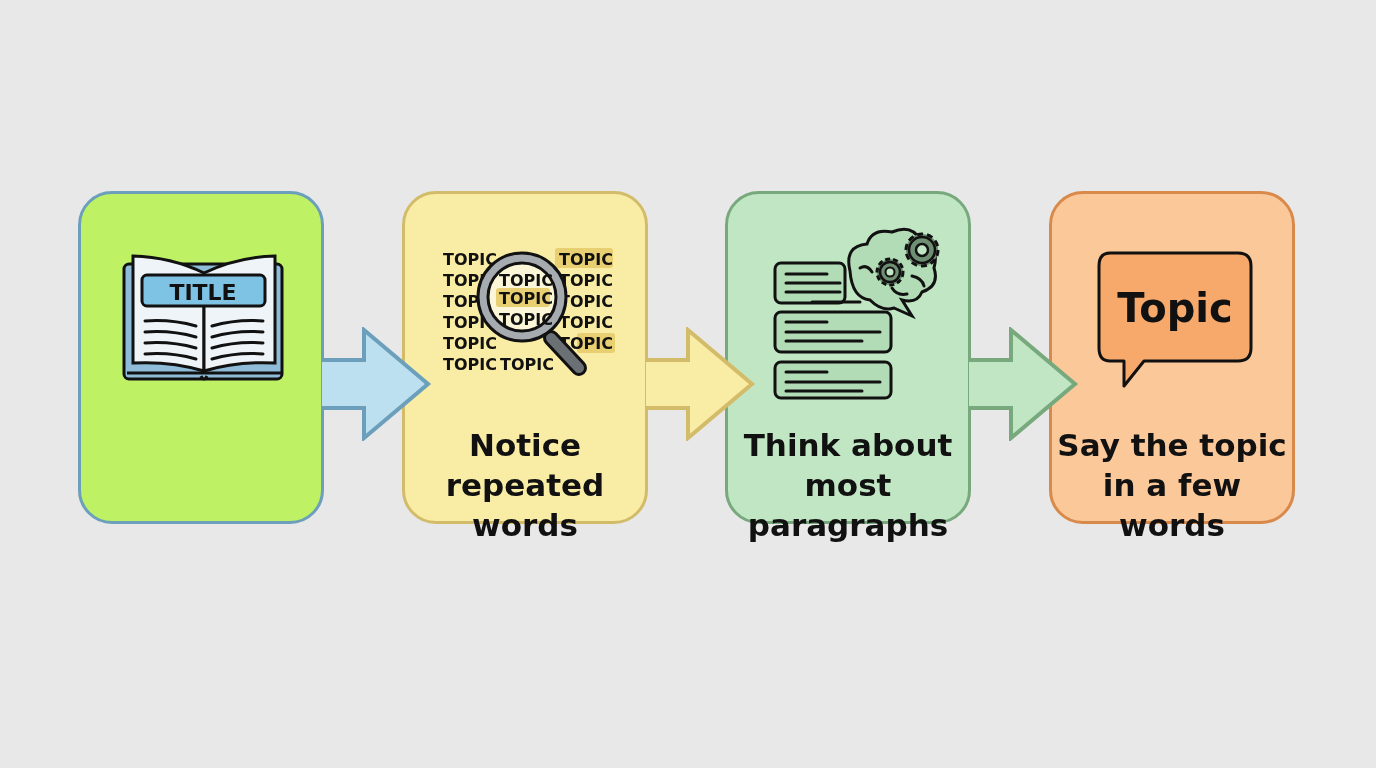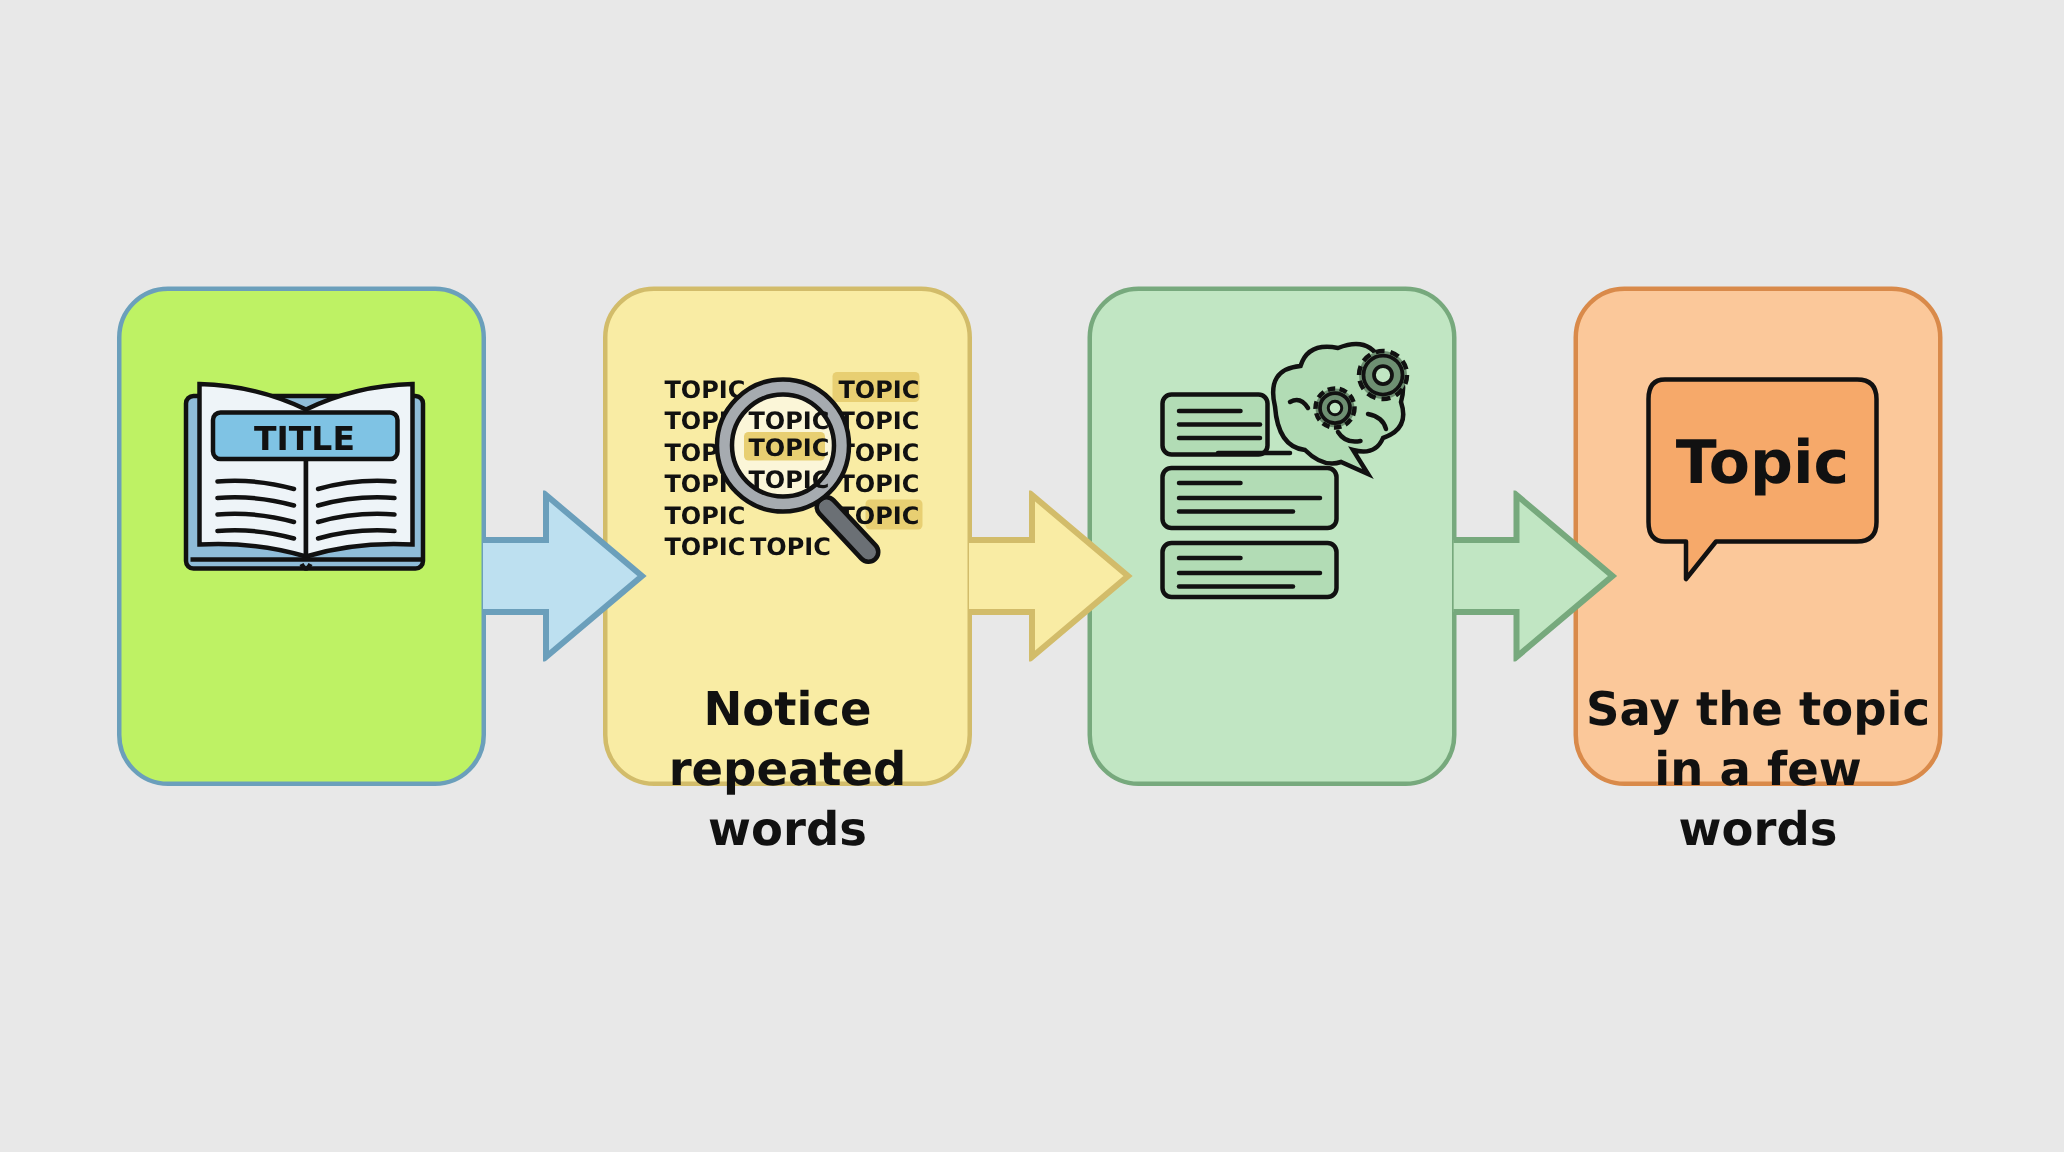--- a/index.html
+++ b/index.html
@@ -27,21 +27,21 @@
     left: 0; right: 0;
     text-align: center;
     font-weight: bold;
     font-size: 31px;
     line-height: 40px;
     color: #111;
   }
   .card-1 .label { top: 254px; }
   .card-2 .label,
   .card-3 .label,
-  .card-4 .label { top: 231px; margin-top: 28px; }
+  .card-4 .label { top: 231px; }
 
   .arrow { position: absolute; top: 327px; z-index: 2; }
   .icon { position: absolute; }
 </style>
 </head>
 <body>
 
 <div class="card card-1">
   <svg class="icon" style="left:40px; top:55px;" width="166" height="142" viewBox="0 0 166 142">
     <rect x="3" y="15" width="158" height="115" rx="5" fill="#8fbcd8" stroke="#111" stroke-width="3"></rect>
@@ -132,20 +132,21 @@
       <circle cx="150" cy="34" r="16" fill="#6e8f72" stroke="#111" stroke-width="3" stroke-dasharray="6 4"></circle>
       <circle cx="150" cy="34" r="13" fill="#6e8f72" stroke="#111" stroke-width="2.5"></circle>
       <circle cx="150" cy="34" r="6" fill="#c1e6c3" stroke="#111" stroke-width="2.5"></circle>
     </g>
     <g>
       <circle cx="118" cy="56" r="13" fill="#6e8f72" stroke="#111" stroke-width="3" stroke-dasharray="5 3"></circle>
       <circle cx="118" cy="56" r="10" fill="#6e8f72" stroke="#111" stroke-width="2.5"></circle>
       <circle cx="118" cy="56" r="4.5" fill="#c1e6c3" stroke="#111" stroke-width="2"></circle>
     </g>
   </svg>
+  <div class="label">Think about<br>most<br>paragraphs</div>
 </div>
 
 <svg class="arrow" style="left:969px;" width="110" height="114" viewBox="0 0 110 114">
   <path d="M0 33 L42 33 L42 3 L106 57 L42 111 L42 81 L0 81 Z" fill="#c1e6c3" stroke="#77a97d" stroke-width="4"></path>
   <rect x="0" y="35" width="6" height="44" fill="#c1e6c3"></rect>
 </svg>
 
 <div class="card card-4">
   <svg class="icon" style="left:44px; top:56px;" width="160" height="140" viewBox="0 0 160 140">
     <path d="M14 3 L142 3 Q155 3 155 16 L155 98 Q155 111 142 111 L48 111 L28 136 L28 111 L14 111 Q3 111 3 98 L3 16 Q3 3 14 3 Z" fill="#f6a96a" stroke="#111" stroke-width="3" stroke-linejoin="round"></path>

